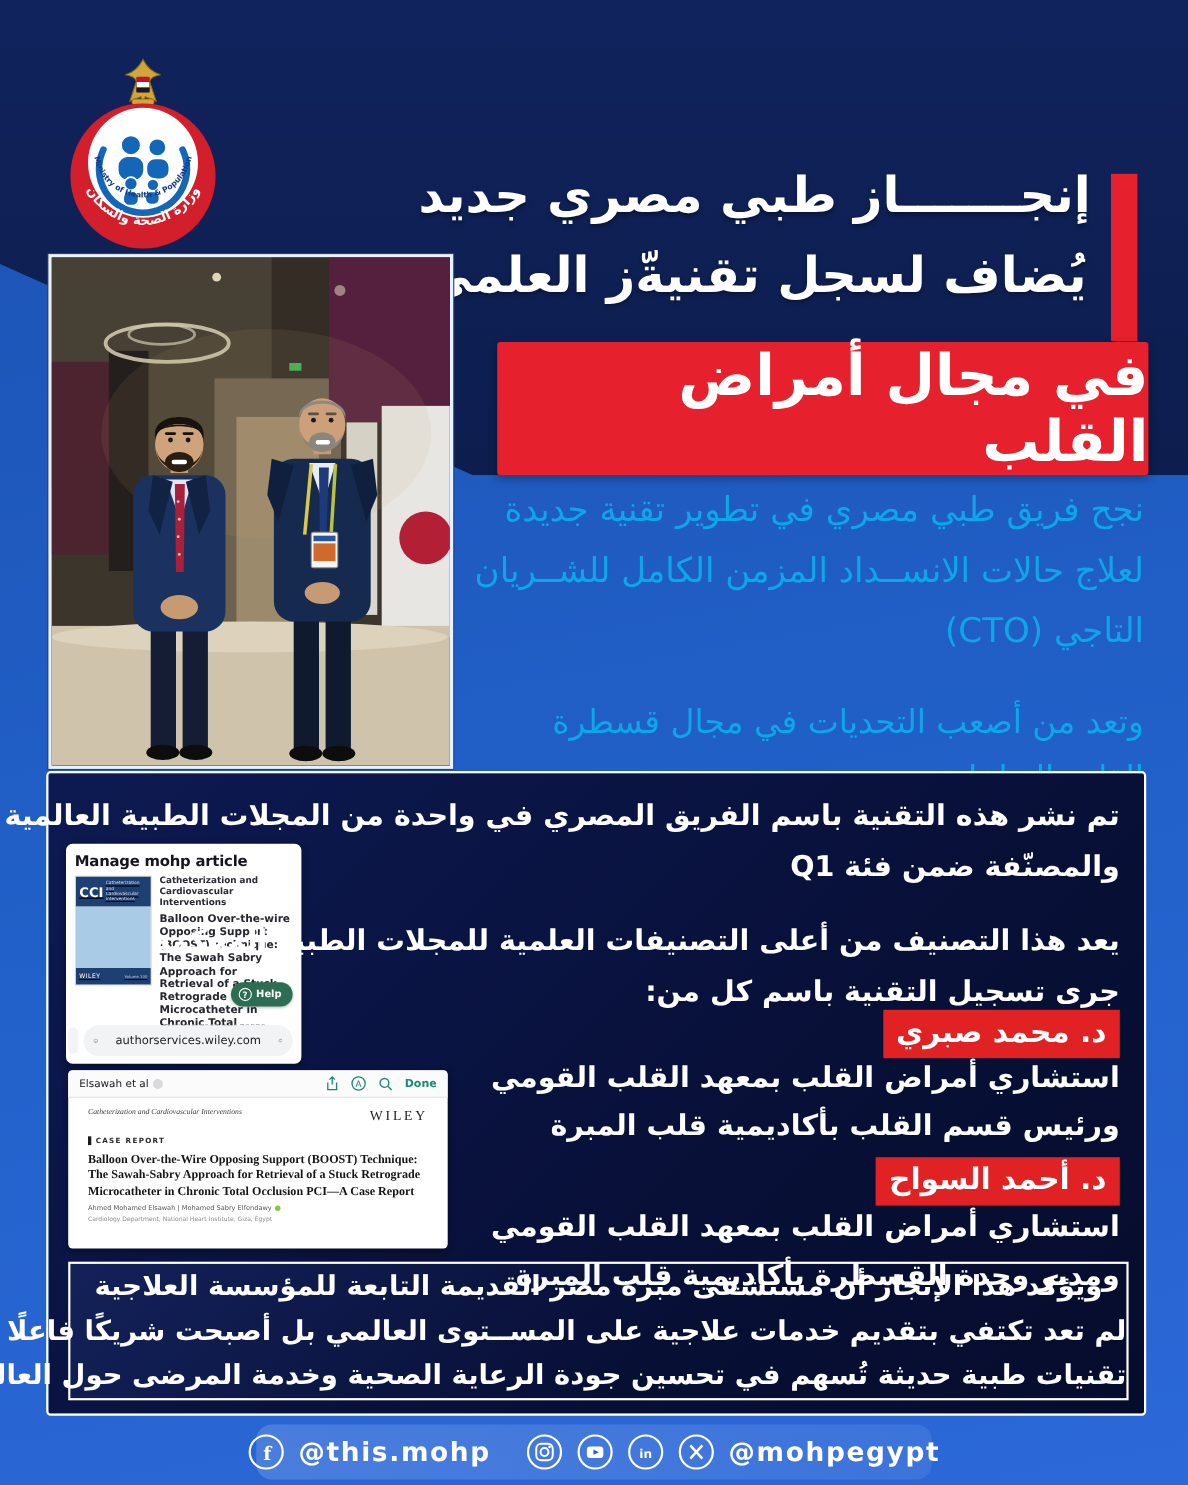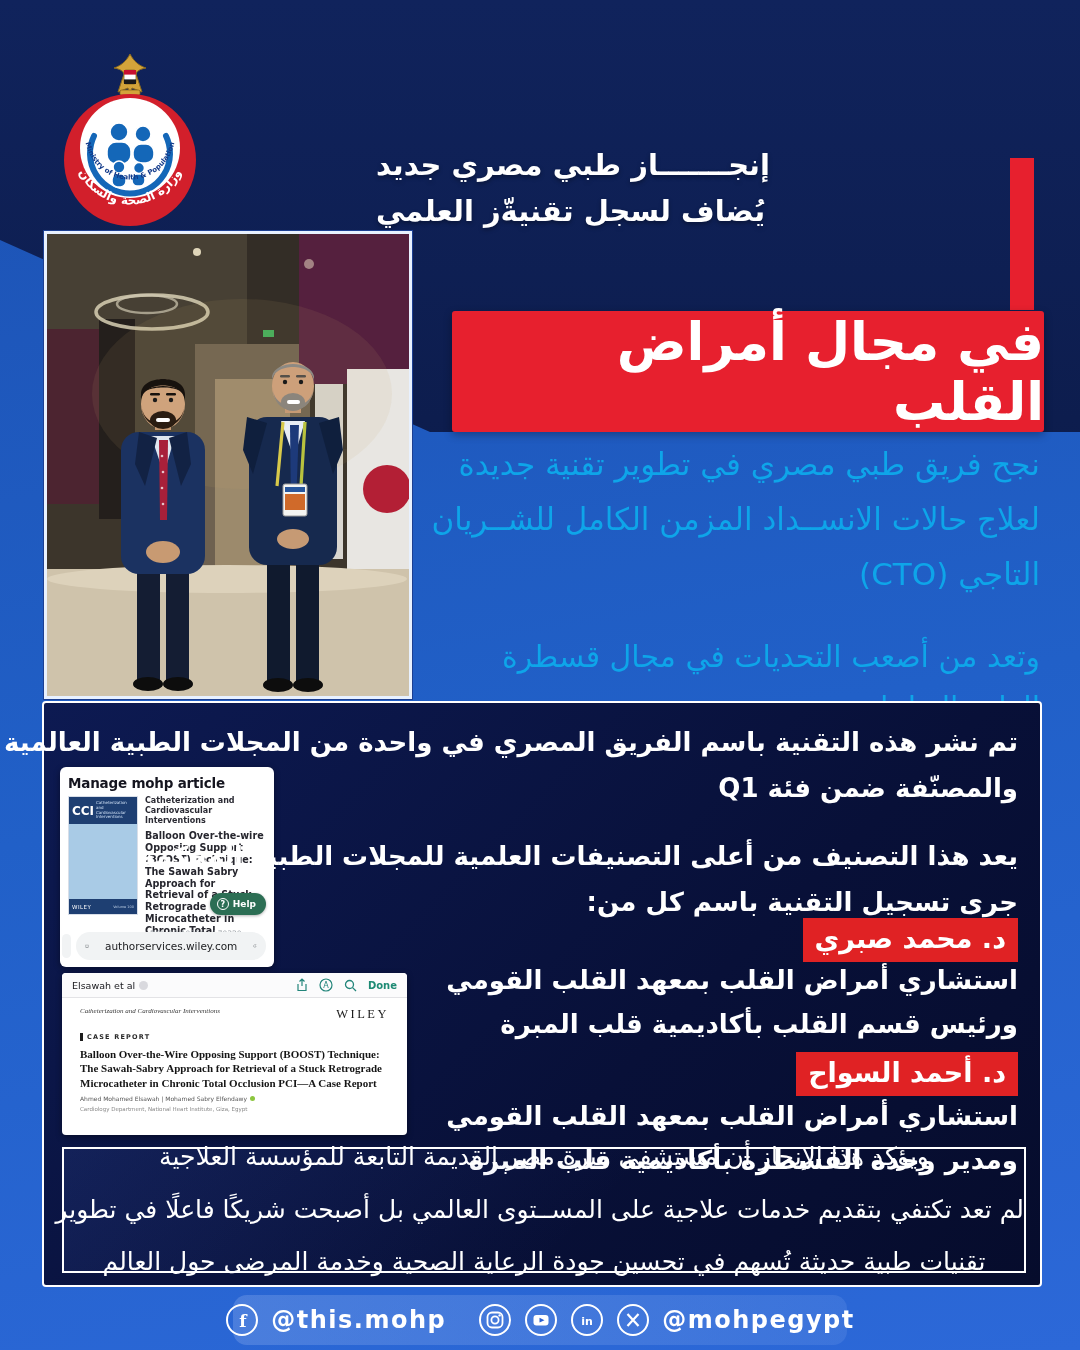--- a/index.html
+++ b/index.html
@@ -10,22 +10,22 @@
     background:linear-gradient(170deg,#1c51b2 0%,#2160c8 55%,#2c68d8 100%); }
   .bg-navy{ position:absolute; inset:0;
     background:linear-gradient(180deg,#10235c 0%,#0a1740 62%,#070e28 100%);
     clip-path:polygon(0 0,100% 0,100% 432px,430px 432px,0 240px); }
 
   
   .logo{ position:absolute; left:50px; top:48px; width:160px; height:180px; }
 
   
   .accent-bar{ position:absolute; right:46px; top:158px; width:24px; height:152px; background:#e7202e; }
-  .headline{ position:absolute; top:142px; right:84px; width:620px; direction:rtl; text-align:left;
-    color:#fff; font-weight:bold; font-size:29px; line-height:1.6; text-shadow:0 2px 4px rgba(0,0,0,.35); }
+  .headline{ position:absolute; top:142px; right:84px; width:620px; direction:rtl; text-align:center;
+    color:#fff; font-weight:bold; font-size:45px; line-height:1.6; text-shadow:0 2px 4px rgba(0,0,0,.35); }
   .banner{ position:absolute; left:452px; top:311px; width:592px; height:121px; background:#e7202e;
     border-radius:3px; display:flex; align-items:center; justify-content:center; direction:rtl;
     color:#fff; font-weight:bold; font-size:52px; box-shadow:0 3px 8px rgba(0,0,0,.3); }
 
   
   .photo{ position:absolute; left:44px; top:231px; width:368px; height:468px;
     border:3px solid #e8f1ff; background:#3a332a; box-shadow:0 0 0 1px #1c3f92; }
   .photo svg{ display:block; }
 
   
@@ -45,22 +45,22 @@
   .name-pill{ position:absolute; right:22px; direction:rtl; background:#e02224; color:#fff;
     font-weight:bold; font-size:27px; line-height:1.35; padding:3px 12px 5px 12px; }
   .role{ position:absolute; right:22px; direction:rtl; color:#fff; font-weight:bold; font-size:26px;
     white-space:nowrap; }
 
   
   .card1{ position:absolute; left:16px; top:64px; width:214px; height:200px; background:#fff;
     border-radius:6px; box-shadow:0 2px 6px rgba(0,0,0,.4); padding:8px; overflow:hidden; }
   .card1 h3{ font-size:13.5px; color:#15151f; letter-spacing:-.2px; margin-bottom:5px; }
   .c1-row{ display:flex; }
-  .cover{ width:70px; height:119px; flex:0 0 70px; display:flex; flex-direction:column;
-    border:1px solid #d8dee8; }
+  .cover{ width:70px; height:100px; flex:0 0 70px; display:flex; flex-direction:column;
+    border:1px solid #d8dee8;text-decoration:underline; }
   .cover-top{ height:27px; background:#1e3f72; display:flex; align-items:center; padding:0 3px; position:relative; }
   .cover-top .abbr{ color:#fff; font-weight:bold; font-size:12px; }
   .cover-top .cj{ color:#cfe0f5; font-size:4px; line-height:1.2; margin-left:2px; }
   .cover-mid{ flex:1; background:#a9cbe6; }
   .cover-bot{ height:15px; background:#1e3f72; display:flex; align-items:center; justify-content:space-between; padding:0 3px; }
   .cover-bot .w{ color:#fff; font-size:5.5px; letter-spacing:.5px; }
   .cover-bot .d{ color:#b9cbe2; font-size:3.5px; }
   .c1-col{ margin-left:7px; width:122px; }
   .c1-journal{ font-size:8px; font-weight:bold; color:#2a2a33; line-height:1.25; margin-bottom:4px; }
   .c1-title{ font-size:9.6px; font-weight:bold; color:#26262e; line-height:1.24; height:118px; overflow:hidden; }
@@ -95,21 +95,21 @@
   .c2-title{ margin-top:6px; font-family:"Liberation Serif", serif; font-weight:bold; font-size:11px;
     line-height:1.3; color:#151515; }
   .c2-authors{ margin-top:5px; font-size:6px; color:#555; display:flex; align-items:center; gap:3px; }
   .c2-orcid{ width:5px; height:5px; border-radius:50%; background:#8cc63f; display:inline-block; }
   .c2-affil{ margin-top:4px; font-size:5.5px; color:#8a8a8a; }
 
   
   .conclusion{ position:absolute; left:18px; top:444px; width:964px; height:126px; border:2px solid #fff;
     background:linear-gradient(135deg, rgba(60,90,180,.18), rgba(0,0,0,0) 55%);
     display:flex; flex-direction:column; justify-content:center; direction:rtl; text-align:center;
-    color:#fff; font-weight:normal; font-size:25px; line-height:1.62;gap:12px; }
+    color:#fff; font-weight:bold; font-size:25px; line-height:1.62; }
   .conclusion div{ white-space:nowrap; }
 
   
   .footer{ position:absolute; left:233px; top:1295px; width:614px; height:50px; border-radius:14px;
     background:linear-gradient(90deg, rgba(150,180,240,.30), rgba(120,160,235,.22));
     display:flex; align-items:center; justify-content:center; gap:12px; color:#fff; }
   .footer .handle{ font-weight:bold; font-size:24px; letter-spacing:1.5px; }
   .f-divider{ width:2px; height:32px; background:#fff; opacity:.9; margin:0 4px; }
   .sicon{ display:flex; align-items:center; }
 </style>

